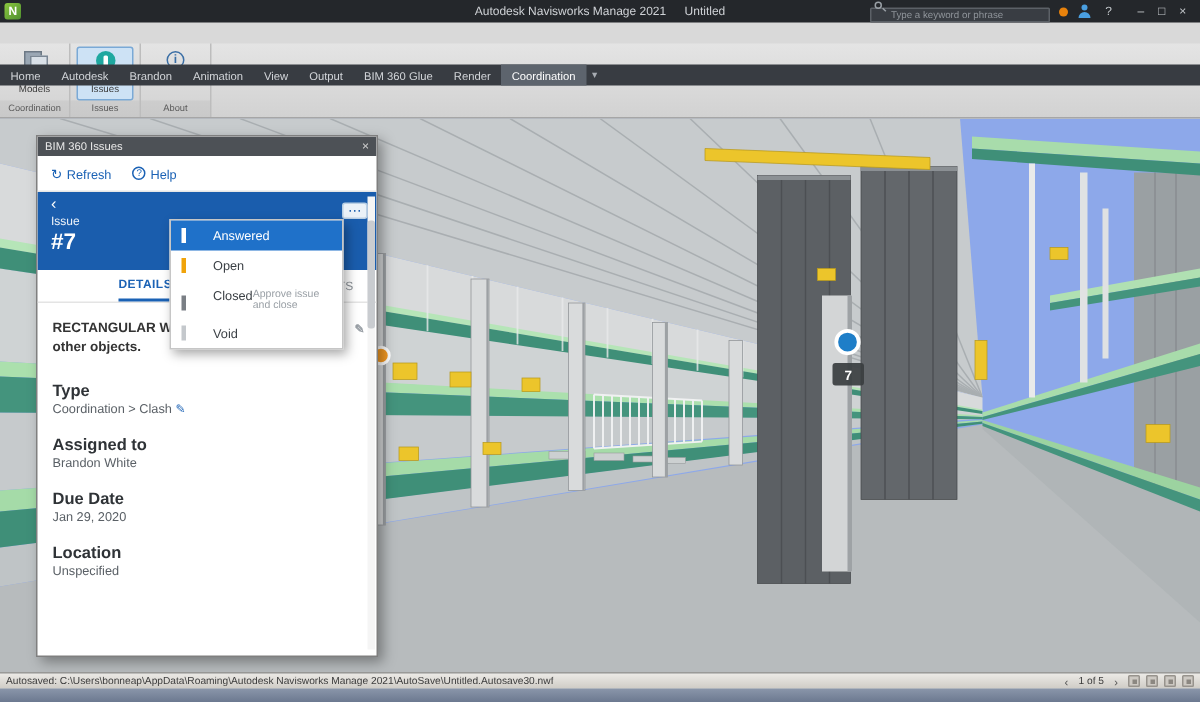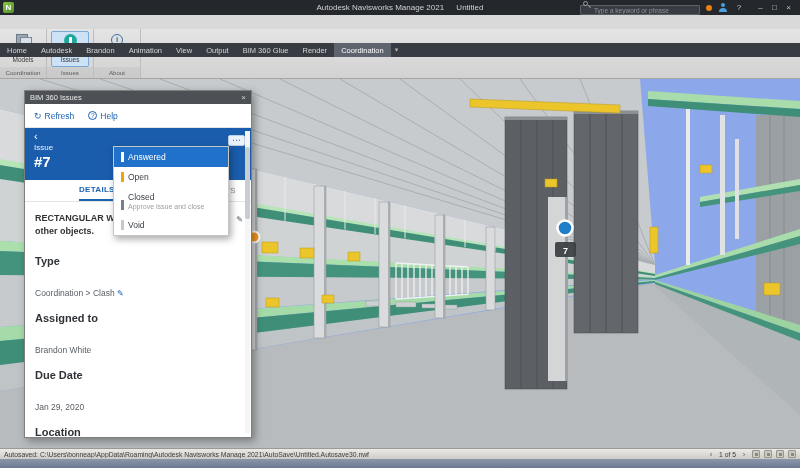--- a/index.html
+++ b/index.html
@@ -66,30 +66,30 @@
   .ptab { color:#8a9096; letter-spacing:.3px;margin-left:44px; }
   .ptab.active { color:#1b62b5; font-weight:bold; border-bottom:2px solid #1b62b5; height:100%; display:flex; align-items:center; }
   .pdesc { padding:10px 22px 4px 10px; font-size:9px; font-weight:bold; color:#333; line-height:1.4; position:relative; }
   .pencil { color:#9aa0a6; font-size:8px; }
   .pencil.blue { color:#1b62b5; }
   .desc-pencil { position:absolute; right:8px; top:12px; }
   .pcreated { padding:4px 10px 12px; font-size:7.5px; color:#8a9096; border-bottom:1px solid #ececec; }
   .cdate { color:#1b62b5; }
   .pfield { padding:14px 10px 0; }
   .flabel { font-size:11px; font-weight:bold; color:#2f3337; }
-  .fvalue { font-size:8.5px; color:#5a6066; margin-top:21px; }
+  .fvalue { font-size:8.5px; color:#5a6066; margin-top:0; }
   .pscroll { position:absolute; right:1px; top:40px; bottom:4px; width:5px; background:#f5f5f5; }
   .pthumb { position:absolute; top:16px; height:72px; width:5px; background:#c9ccd0; border-radius:2px; }
 
   
   .sdrop { position:absolute; left:88px; top:55px; width:116px; background:#fff; border:1px solid #c6c6c6; box-shadow:2px 3px 7px rgba(0,0,0,.35); z-index:50; font-size:8.5px; }
-  .sitem { display:flex; align-items:flex-end; gap:4px; padding:5px 7px; color:#3a3f44; }
+  .sitem { display:flex; align-items:flex-end; gap:18px; padding:5px 7px; color:#3a3f44; }
   .sitem.selected { background:#1f71c9; color:#fff; }
   .chip { width:3px; height:10px; flex:none; }
-  .sdub { display:flex; flex-direction:column; }
+  .sdub { display:flex; flex-direction:row; }
   .ssub { font-size:7px; color:#9aa0a6; margin-top:1px; }
 
   
   .statusbar { position:absolute; left:0; right:0; top:448px; height:11px; background:linear-gradient(#eceae6,#cfccc6); border-top:1px solid #9a9a98; display:flex; align-items:center; font-size:6.8px; color:#3c3c3c; padding:0 4px; z-index:30; }
   .sbleft { white-space:nowrap; overflow:hidden; max-width:520px; }
   .sbright { margin-left:auto; display:flex; align-items:center; gap:4px; }
   .sbnav { font-size:7.5px; color:#555; width:8px; text-align:center; }
   .sbpage { font-size:6.8px; }
   .sbicon { width:8px; height:8px; background:#cdc9c3; border:1px solid #97938d; border-radius:1px; position:relative; }
   .sbicon::after { content:""; position:absolute; left:2px; top:2px; width:3px; height:3px; background:#8b8781; }

